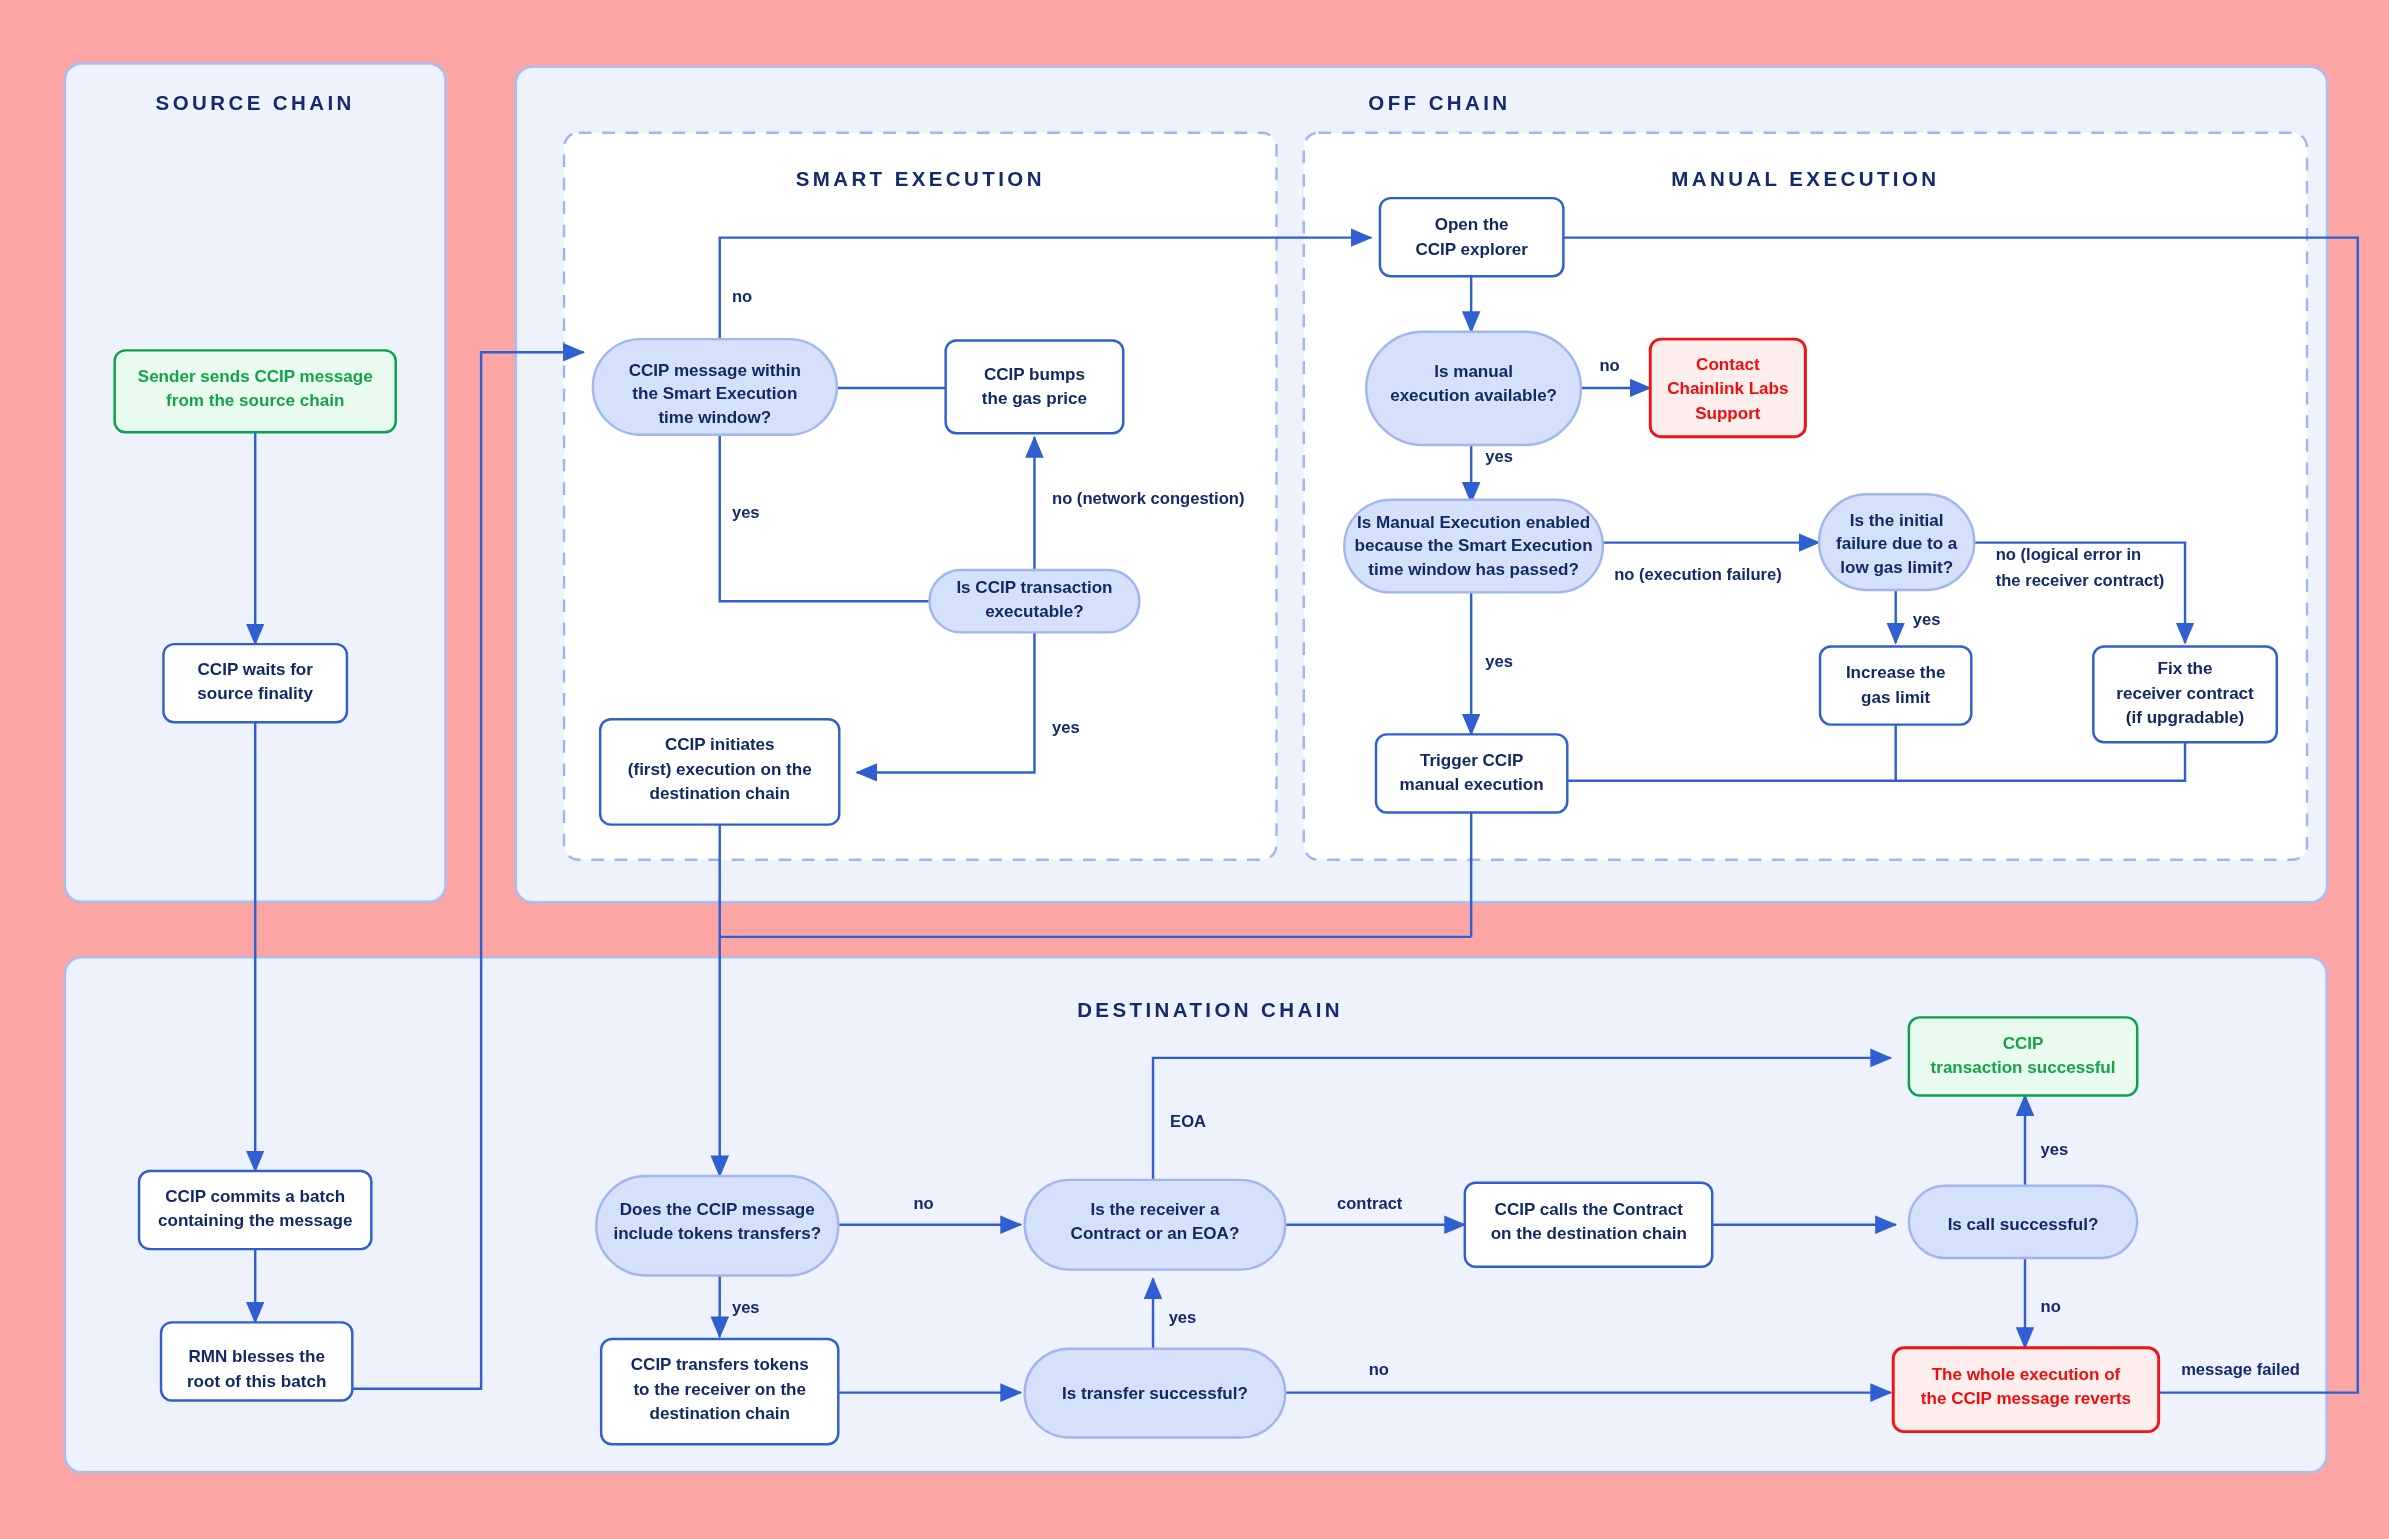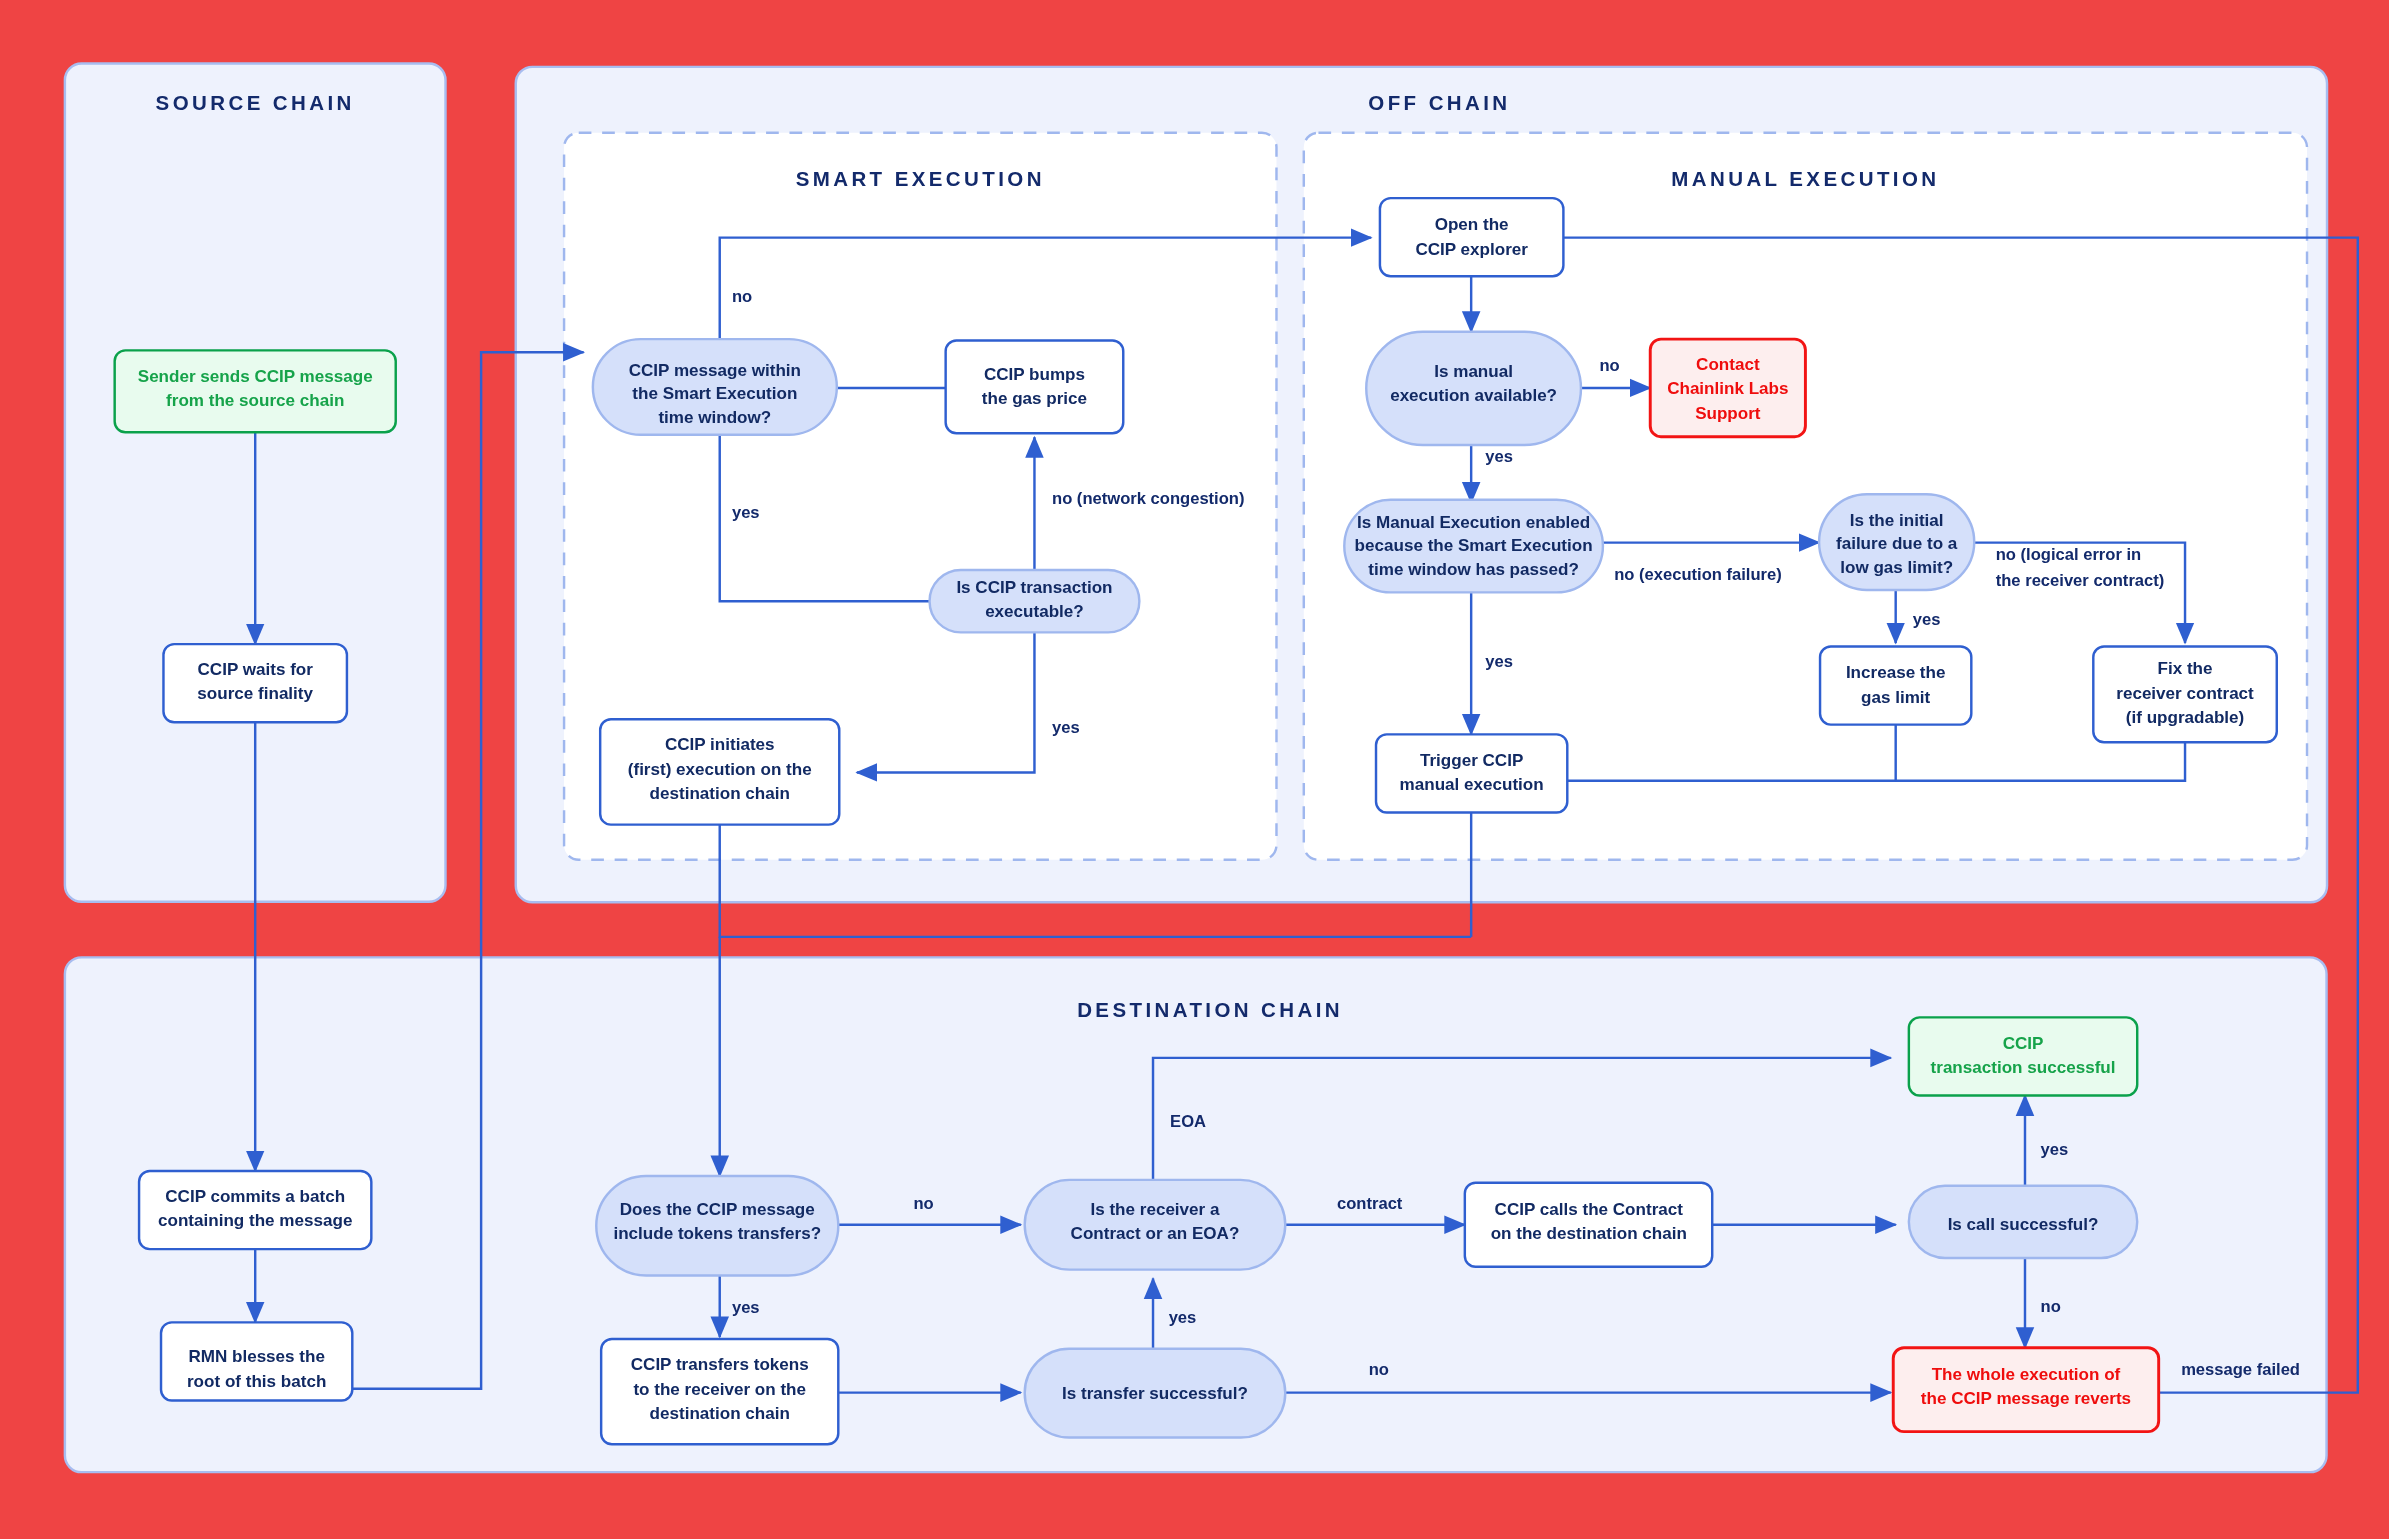--- a/index.html
+++ b/index.html
@@ -1,17 +1,17 @@
 <!DOCTYPE html>
 <html style="font-size:7.8px"><head>
 <meta charset="utf-8">
 <style>
   html,body{margin:0;padding:0;background:#ffffff;}
   body{font-family:"Liberation Sans",sans-serif;}
-  #stage{position:relative;width:2389px;height:1539px;background:#ef4444;overflow:hidden;}
+  #stage{position:relative;width:2389px;height:1539px;background:#fca5a5;overflow:hidden;}
   svg#diagram{position:absolute;left:0;top:0;width:2389px;height:1539px;display:block;}
   .panel-fill{fill:#eef2fd;}
   .panel-stroke{stroke:#a8bdf0;stroke-width:5;fill:none;}
   .dashed-panel{stroke:#9fb7ee;stroke-width:5;fill:none;stroke-dasharray:26 22;}
   .panel-title{fill:#132a6b;font-family:"Liberation Sans",sans-serif;font-size:42px;font-weight:700;letter-spacing:7px;text-anchor:middle;}
   .nodebox{fill:#ffffff;stroke:#2f5fd0;stroke-width:5;}
   .decision{fill:#d5e0fa;stroke:#9fb7ee;stroke-width:5;}
   .greenbox{fill:#e8fbee;stroke:#0aa14b;stroke-width:5;}
   .redbox{fill:#fdeeee;stroke:#f21414;stroke-width:6;}
   .nodetext{fill:#122a63;font-family:"Liberation Sans",sans-serif;font-size:35px;font-weight:700;text-anchor:middle;}

